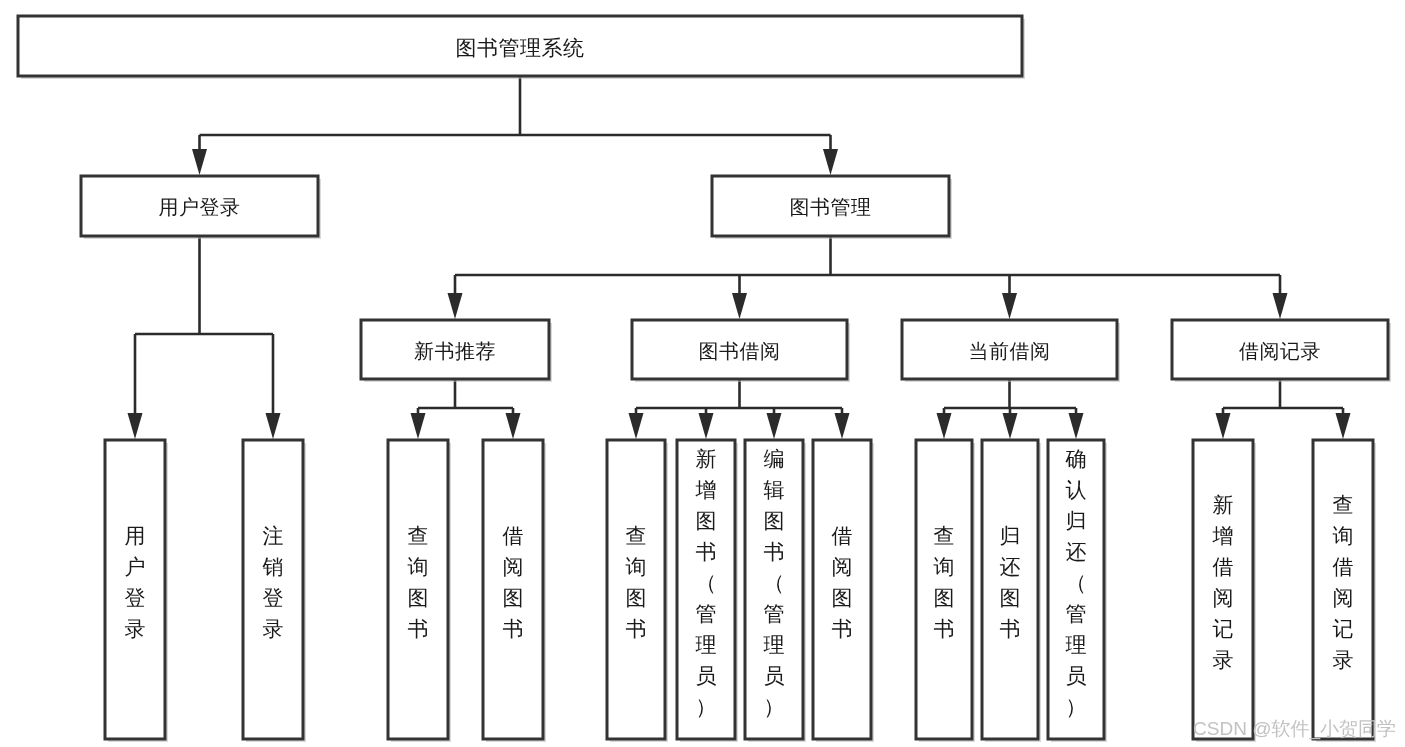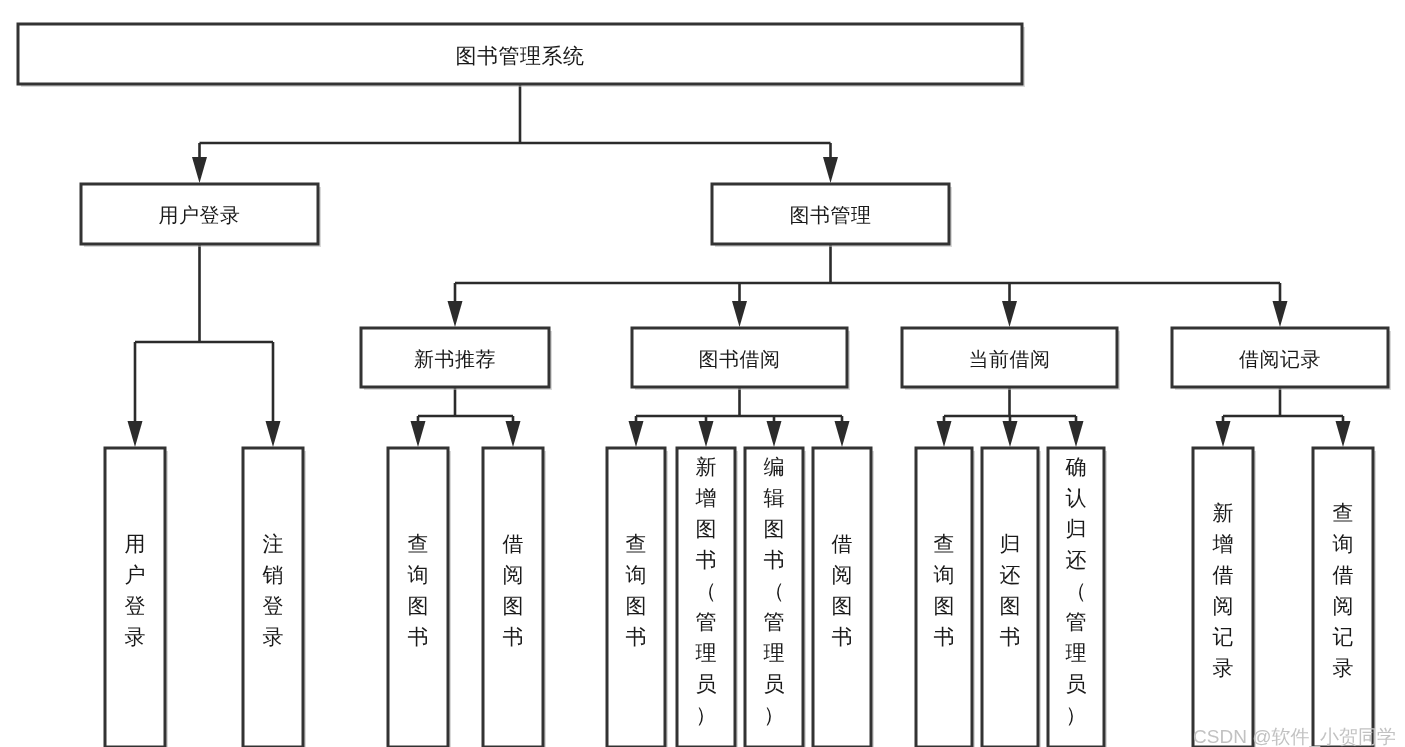--- a/index.html
+++ b/index.html
@@ -11,21 +11,21 @@
   body {
     width: 1405px;
     height: 747px;
     position: relative;
     overflow: hidden;
     font-family: "Liberation Sans", "DejaVu Sans", sans-serif;
   }
   #diagram-root {
     position: absolute;
     left: 0;
-    top: 12px;
+    top: 4px;
     width: 1405px;
     height: 696px;
   }
   svg.diagram-canvas {
     display: block;
     width: 1405px;
     height: 747px;
     background: #ffffff;
   }
   .node-box {

